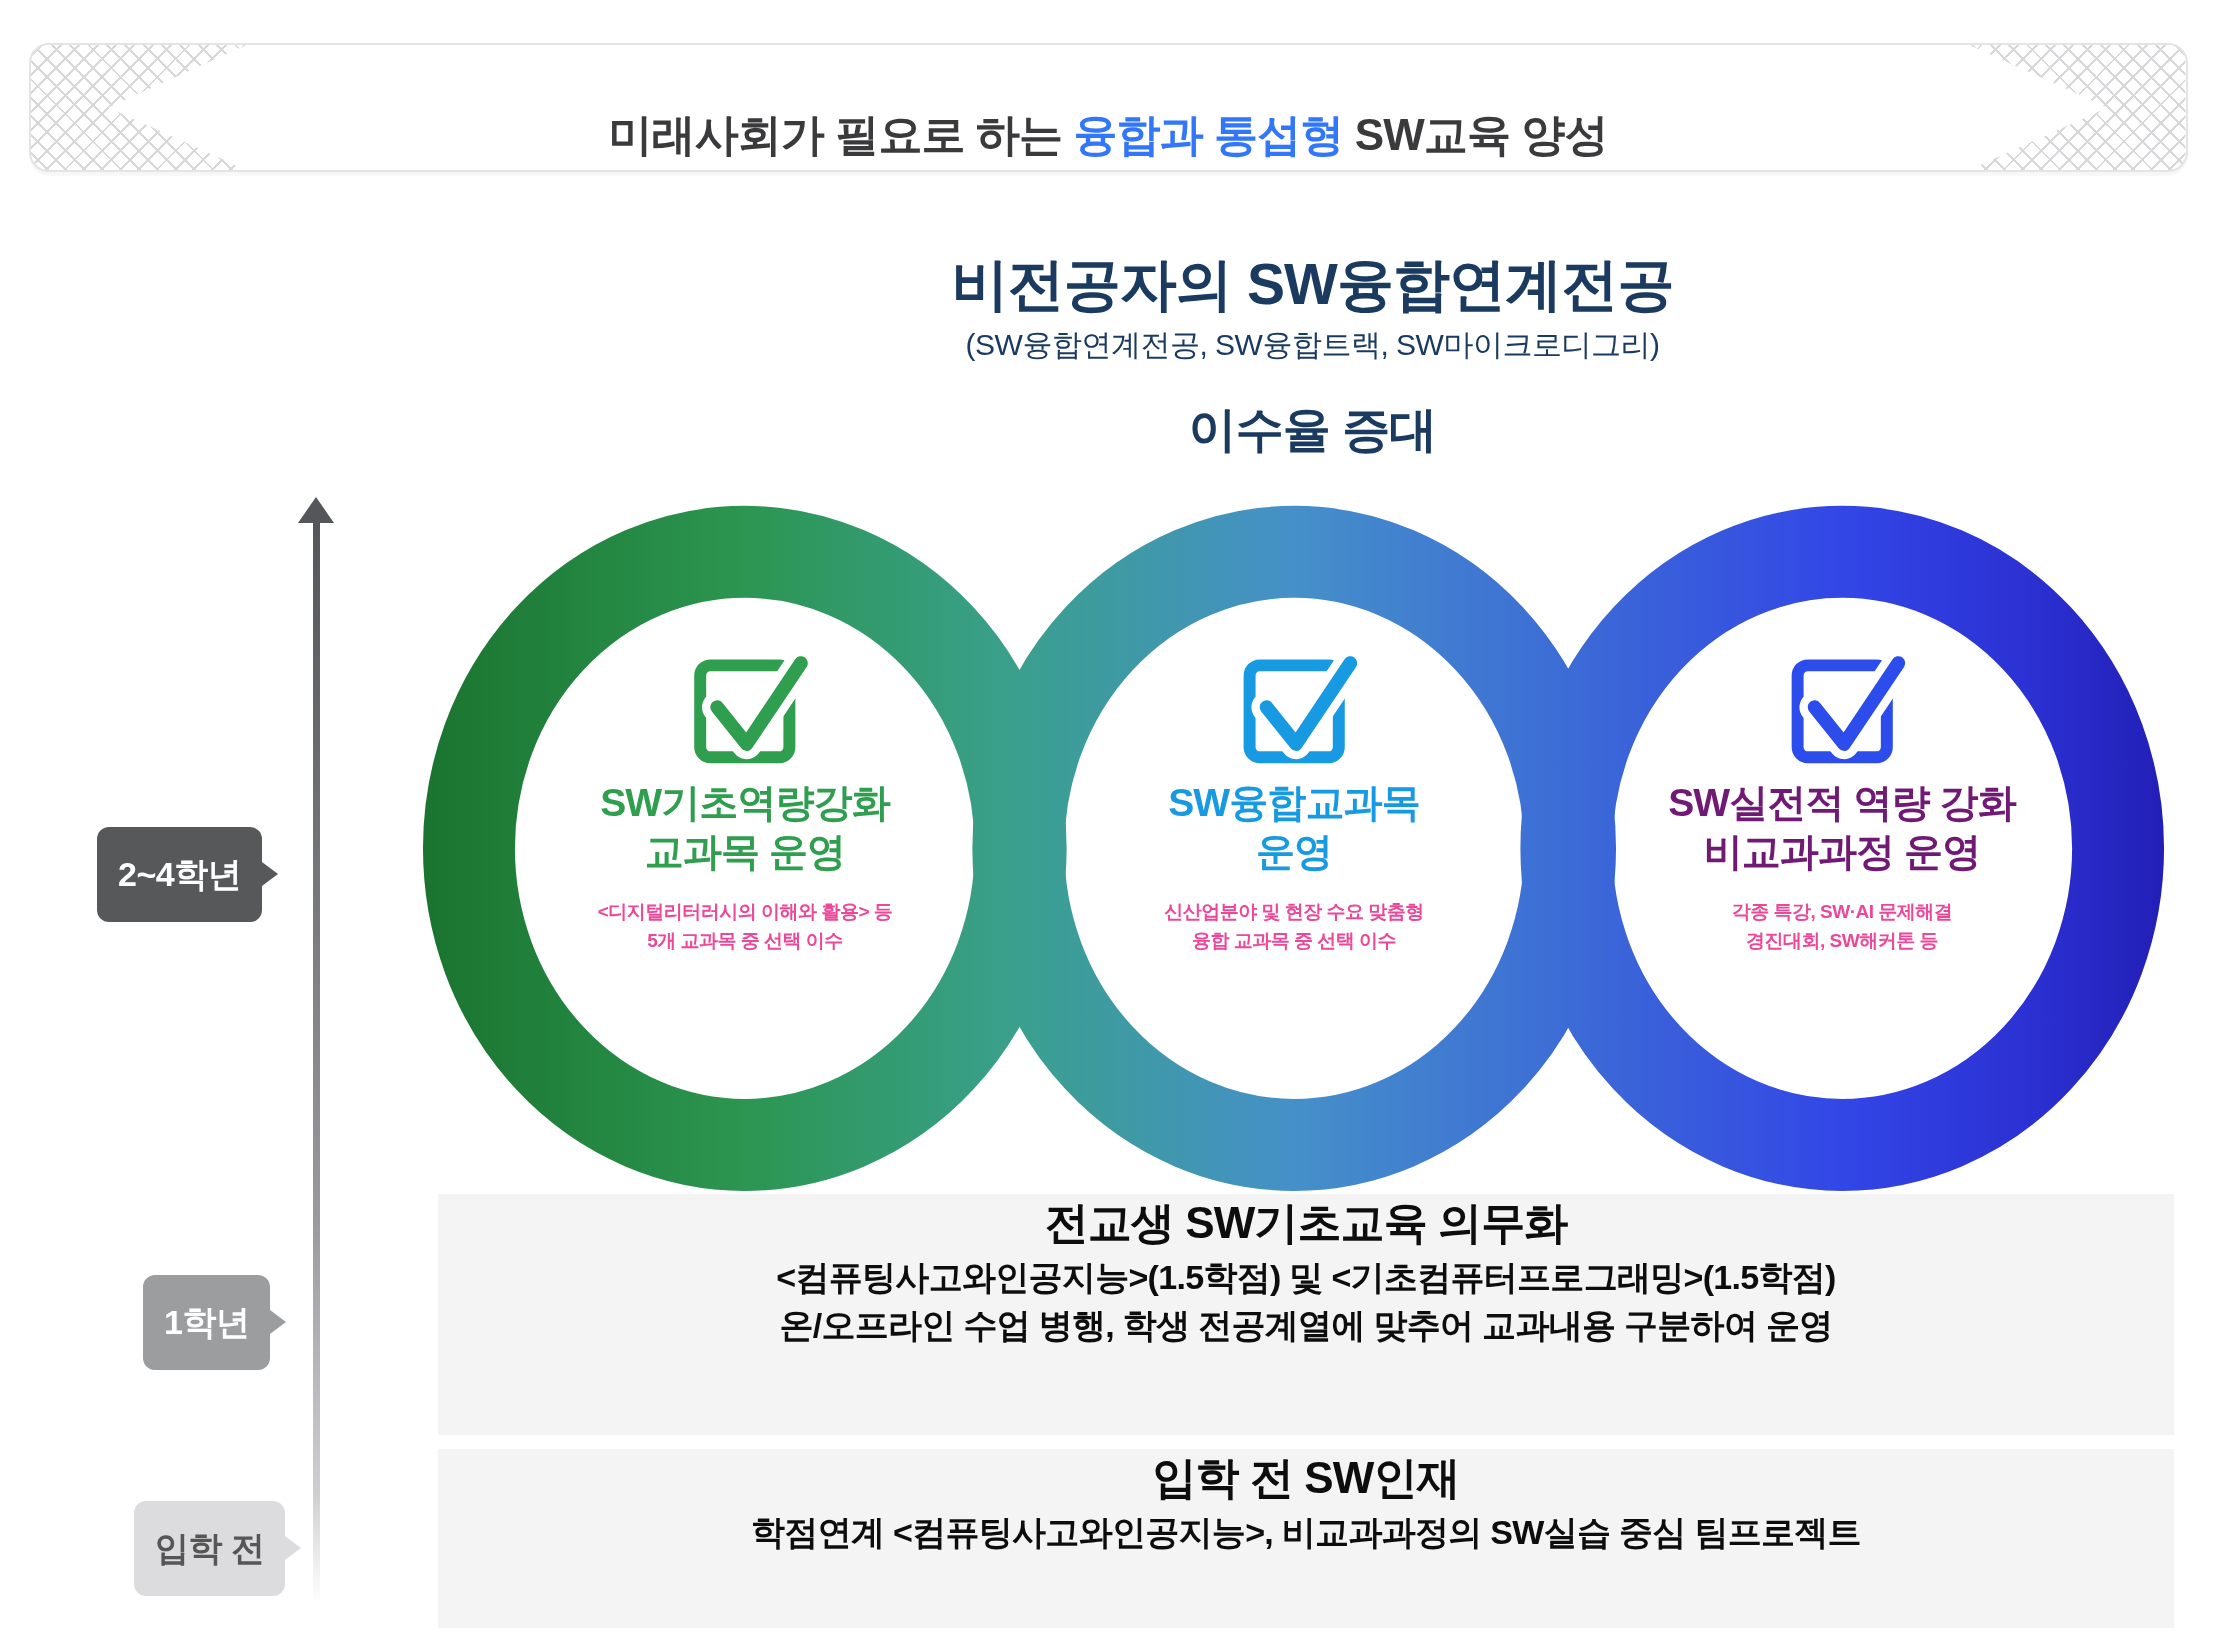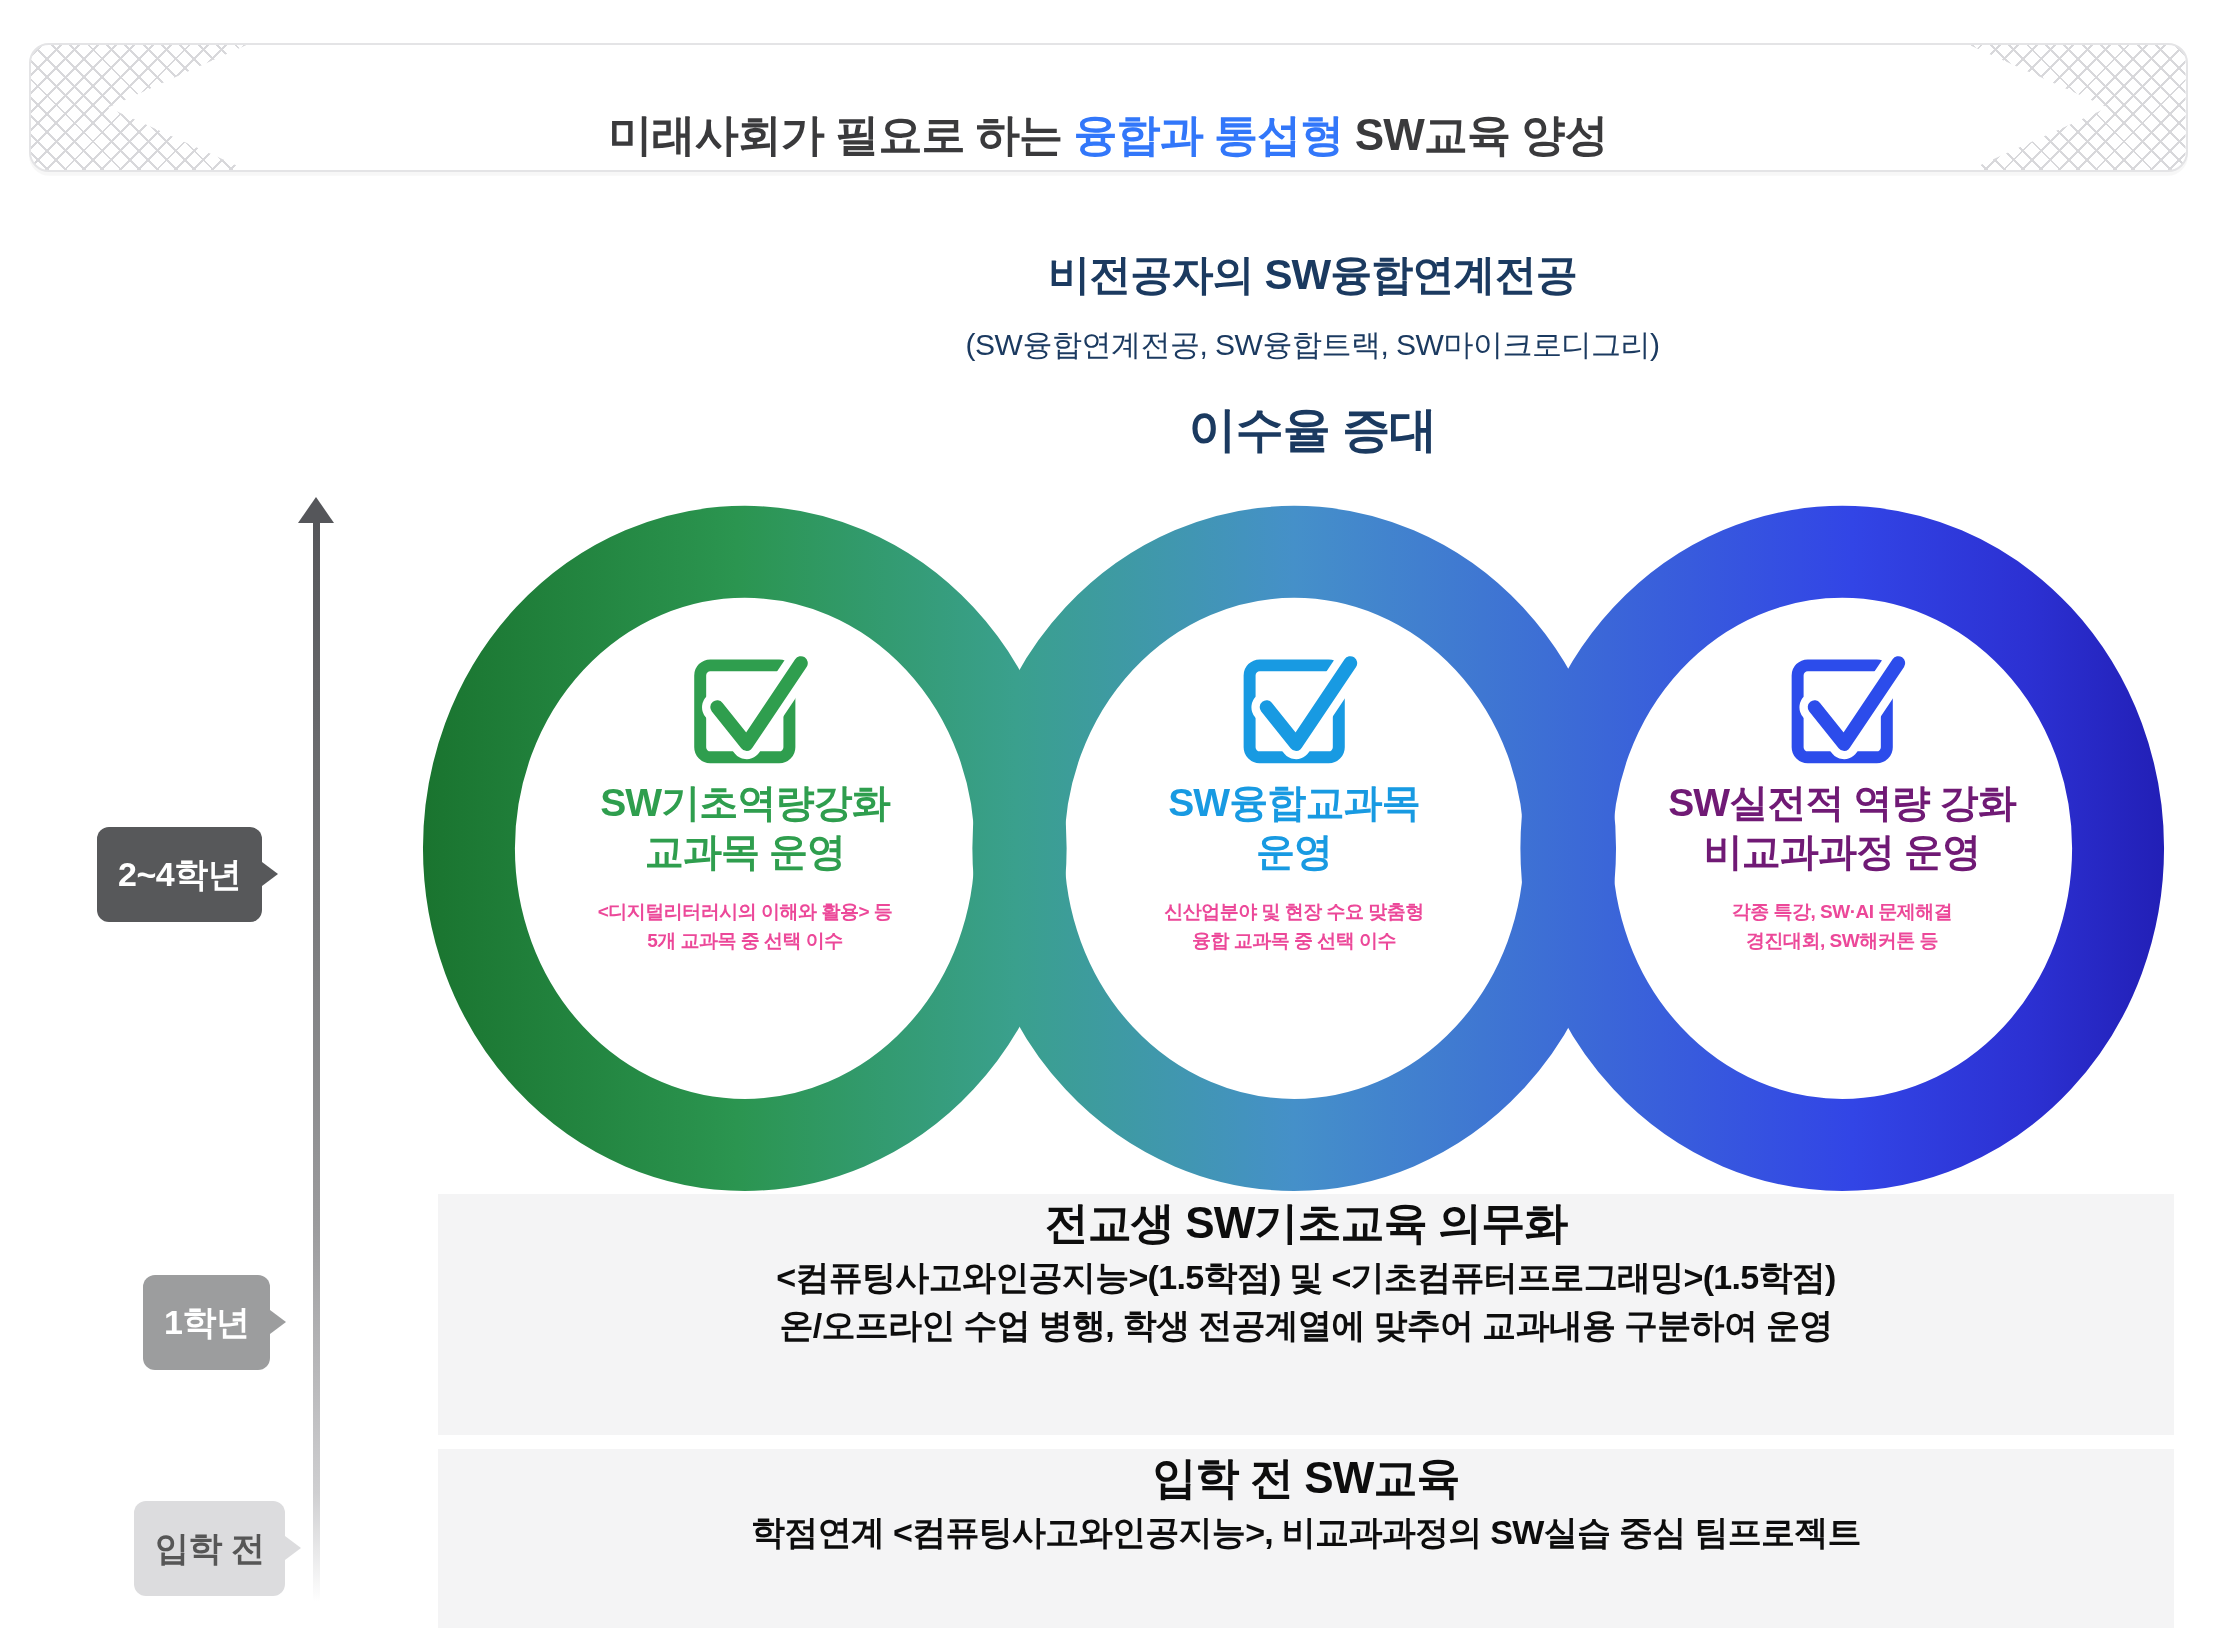--- a/index.html
+++ b/index.html
@@ -15,21 +15,21 @@
       repeating-linear-gradient(45deg,transparent 0 11px,#b9b9bd 11px 13px),
       repeating-linear-gradient(-45deg,transparent 0 11px,#b9b9bd 11px 13px);}
   .ribbon.left{left:0;clip-path:polygon(0 0,100% 0,36% 50%,100% 100%,0 100%);}
   .ribbon.right{right:0;clip-path:polygon(100% 0,0 0,64% 50%,0 100%,100% 100%);}
   .banner-title{position:absolute;left:0;right:0;top:0;height:120px;
     display:flex;align-items:flex-end;justify-content:center;
     font-size:44px;font-weight:800;letter-spacing:-0.9px;color:#3a3a3c;white-space:pre;}
 
   
   .header-block{position:absolute;left:409px;width:1807px;text-align:center;}
-  .main-title{top:247px;font-size:42px;font-weight:800;letter-spacing:-0.9px;}
+  .main-title{top:247px;font-size:57px;font-weight:800;letter-spacing:-0.9px;}
   .sub-title{top:325px;font-size:30px;font-weight:500;letter-spacing:-0.5px;}
   .emphasis{top:398px;font-size:48px;font-weight:800;letter-spacing:-0.9px;}
 
   
   #rings{position:absolute;left:0;top:0;}
 
   
   .circle-card{position:absolute;width:432px;text-align:center;}
   .circle-title{position:absolute;left:0;width:432px;top:0;
     font-size:39px;font-weight:800;line-height:1.26;letter-spacing:-0.9px;}
@@ -165,20 +165,20 @@
 
   <div class="band" style="top: 1194px; height: 241px; background: rgb(244, 244, 245);">
     <div class="band-title">전교생 SW기초교육 의무화</div>
     <div class="band-desc">
       <div>&lt;컴퓨팅사고와인공지능&gt;(1.5학점) 및 &lt;기초컴퓨터프로그래밍&gt;(1.5학점)</div>
       <div>온/오프라인 수업 병행, 학생 전공계열에 맞추어 교과내용 구분하여 운영</div>
     </div>
   </div>
 
   <div class="band" style="top: 1449px; height: 179px; background: rgb(244, 244, 245);">
-    <div class="band-title">입학 전 SW교육</div>
+    <div class="band-title">입학 전 SW인재</div>
     <div class="band-desc">
       <div>학점연계 &lt;컴퓨팅사고와인공지능&gt;, 비교과과정의 SW실습 중심 팀프로젝트</div>
     </div>
   </div>
 
 </div>
 
 
 </body></html>

